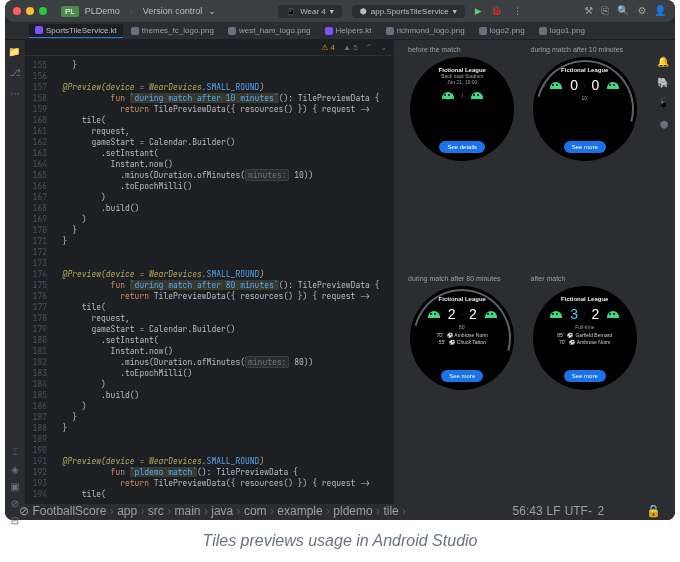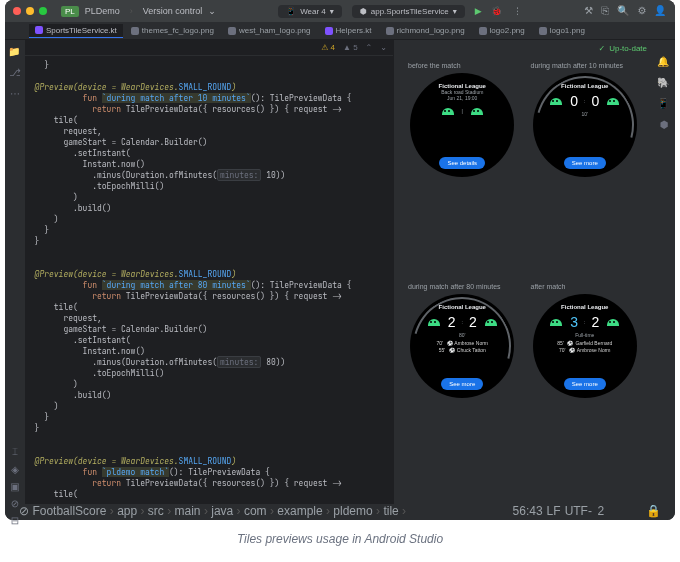--- a/index.html
+++ b/index.html
@@ -1,18 +1,18 @@
 <!DOCTYPE html>
 <html><head>
 <meta charset="utf-8">
 <style>
   * { margin: 0; padding: 0; box-sizing: border-box; }
   body { width: 680px; height: 562px; font-family: -apple-system, "Segoe UI", sans-serif; background: #fff; overflow: hidden; }
   .ide-wrap { width: 670px; height: 520px; margin: 0 5px; background: #1e1f22; border-radius: 8px; color: #bcbec4; font-size: 9px; display: flex; flex-direction: column; overflow: hidden; }
-  .titlebar { height: 22px; background: #3c3f41; display: flex; align-items: center; padding: 0 8px; gap: 6px; }
+  .titlebar { height: 22px; background: #3c3f41; display: flex; align-items: center; padding: 0 8px; gap: 6px; border-radius: 8px; }
   .traffic { display: flex; gap: 5px; margin-right: 8px; }
   .traffic span { width: 8px; height: 8px; border-radius: 50%; }
   .traffic .r { background:#ff5f57 } .traffic .y { background:#febc2e } .traffic .g { background:#28c840 }
   .proj-badge { background:#4a8c4a; color:#fff; padding:1px 4px; border-radius:2px; font-size:8px; }
   .tb-text { color:#bcbec4; font-size:9px; }
   .tb-sep { color:#555; margin:0 4px; }
   .tb-center { flex:1; display:flex; justify-content:center; gap:10px; align-items:center; }
   .pill { background:#2b2d30; padding:2px 8px; border-radius:4px; display:flex; align-items:center; gap:4px; font-size:8px; }
   .tb-icons { display:flex; gap:8px; }
   .tb-icons span { color:#9aa0a6; font-size:10px; }
@@ -57,21 +57,21 @@
   .watch .scorers { font-size:5px; color:#d0d0d0; line-height:1.3; margin-top:2px; text-align:center; }
   .watch .scorers .row { display:flex; gap:4px; justify-content:center; }
   .watch .arc { position:absolute; inset:3px; border-radius:50%; border:2px solid transparent; border-top-color:#5f6368; border-right-color:#5f6368; transform:rotate(-30deg); }
   .gutter-r { width:22px; background:#2b2d30; display:flex; flex-direction:column; align-items:center; gap:10px; padding-top:16px; }
   .gutter-r span { color:#6c707e; font-size:10px; }
   .statusbar { height:16px; background:#2b2d30; display:flex; align-items:flex-start; padding:0 14px; font-size:12px; color:#9aa0a6; gap:4px; }
   .statusbar .crumb { color:#9aa0a6; }
   .statusbar .sep { color:#555; }
   .statusbar .fill { flex:1; }
   .statusbar .err { color:#db5c5c; }
-  .caption { text-align:center; font-style:italic; color:#6b7280; font-size:12px; margin-top:12px; }
+  .caption { text-align:center; font-style:italic; color:#6b7280; font-size:16px; margin-top:12px; }
 </style>
 </head>
 <body>
 
 <div class="ide-wrap">
 
   <div class="titlebar">
     <div class="traffic">
         <span class="r"></span>
         <span class="y"></span>
@@ -118,20 +118,61 @@
     <div class="editor-area">
       <div class="code-pane">
         <div class="code-toolbar">
           <span style="flex:1"></span>
           <span class="warn">⚠ <span>4</span></span>
           <span>▲ <span>5</span></span>
           <span>⌃</span>
             <span>⌄</span>
         </div>
         <div class="code-body">
+          <div class="lineno" id="lineno">155
+156
+157
+158
+159
+160
+161
+162
+163
+164
+165
+166
+167
+168
+169
+170
+171
+172
+173
+174
+175
+176
+177
+178
+179
+180
+181
+182
+183
+184
+185
+186
+187
+188
+189
+190
+191
+192
+193
+194
+</div>
           <div class="code" id="code">    }
 
   <span class="ann">@Preview(device = WearDevices.</span><span class="fn">SMALL_ROUND</span><span class="ann">)</span>
   <span class="kw">fun </span><span class="fn fname-hl">`during match after 10 minutes`</span>(): TilePreviewData {
     <span class="kw">return </span>TilePreviewData({ resources() }) { request -&gt;
       tile(
         request,
         gameStart = Calendar.Builder()
           .setInstant(
             Instant.now()
@@ -163,21 +204,20 @@
 
   <span class="ann">@Preview(device = WearDevices.</span><span class="fn">SMALL_ROUND</span><span class="ann">)</span>
   <span class="kw">fun </span><span class="fn fname-hl">`pldemo match`</span>(): TilePreviewData {
     <span class="kw">return </span>TilePreviewData({ resources() }) { request -&gt;
       tile(
 </div>
         </div>
       </div>
 
       <div class="preview-pane">
-        <div class="preview-hdr">Up-to-date</div>
         <div class="preview-grid" id="preview-grid">
             <div class="pcell">
               <div class="plabel">before the match</div>
               <div class="watch">
                 <div class="league">Fictional League</div>
                 <div class="sub">Back road Stadium<br>Jun 21, 19:00</div>
                 <div class="score-row">
                   <div class="android"></div>
                   <span class="tiny">|</span>
                   <div class="android"></div>

